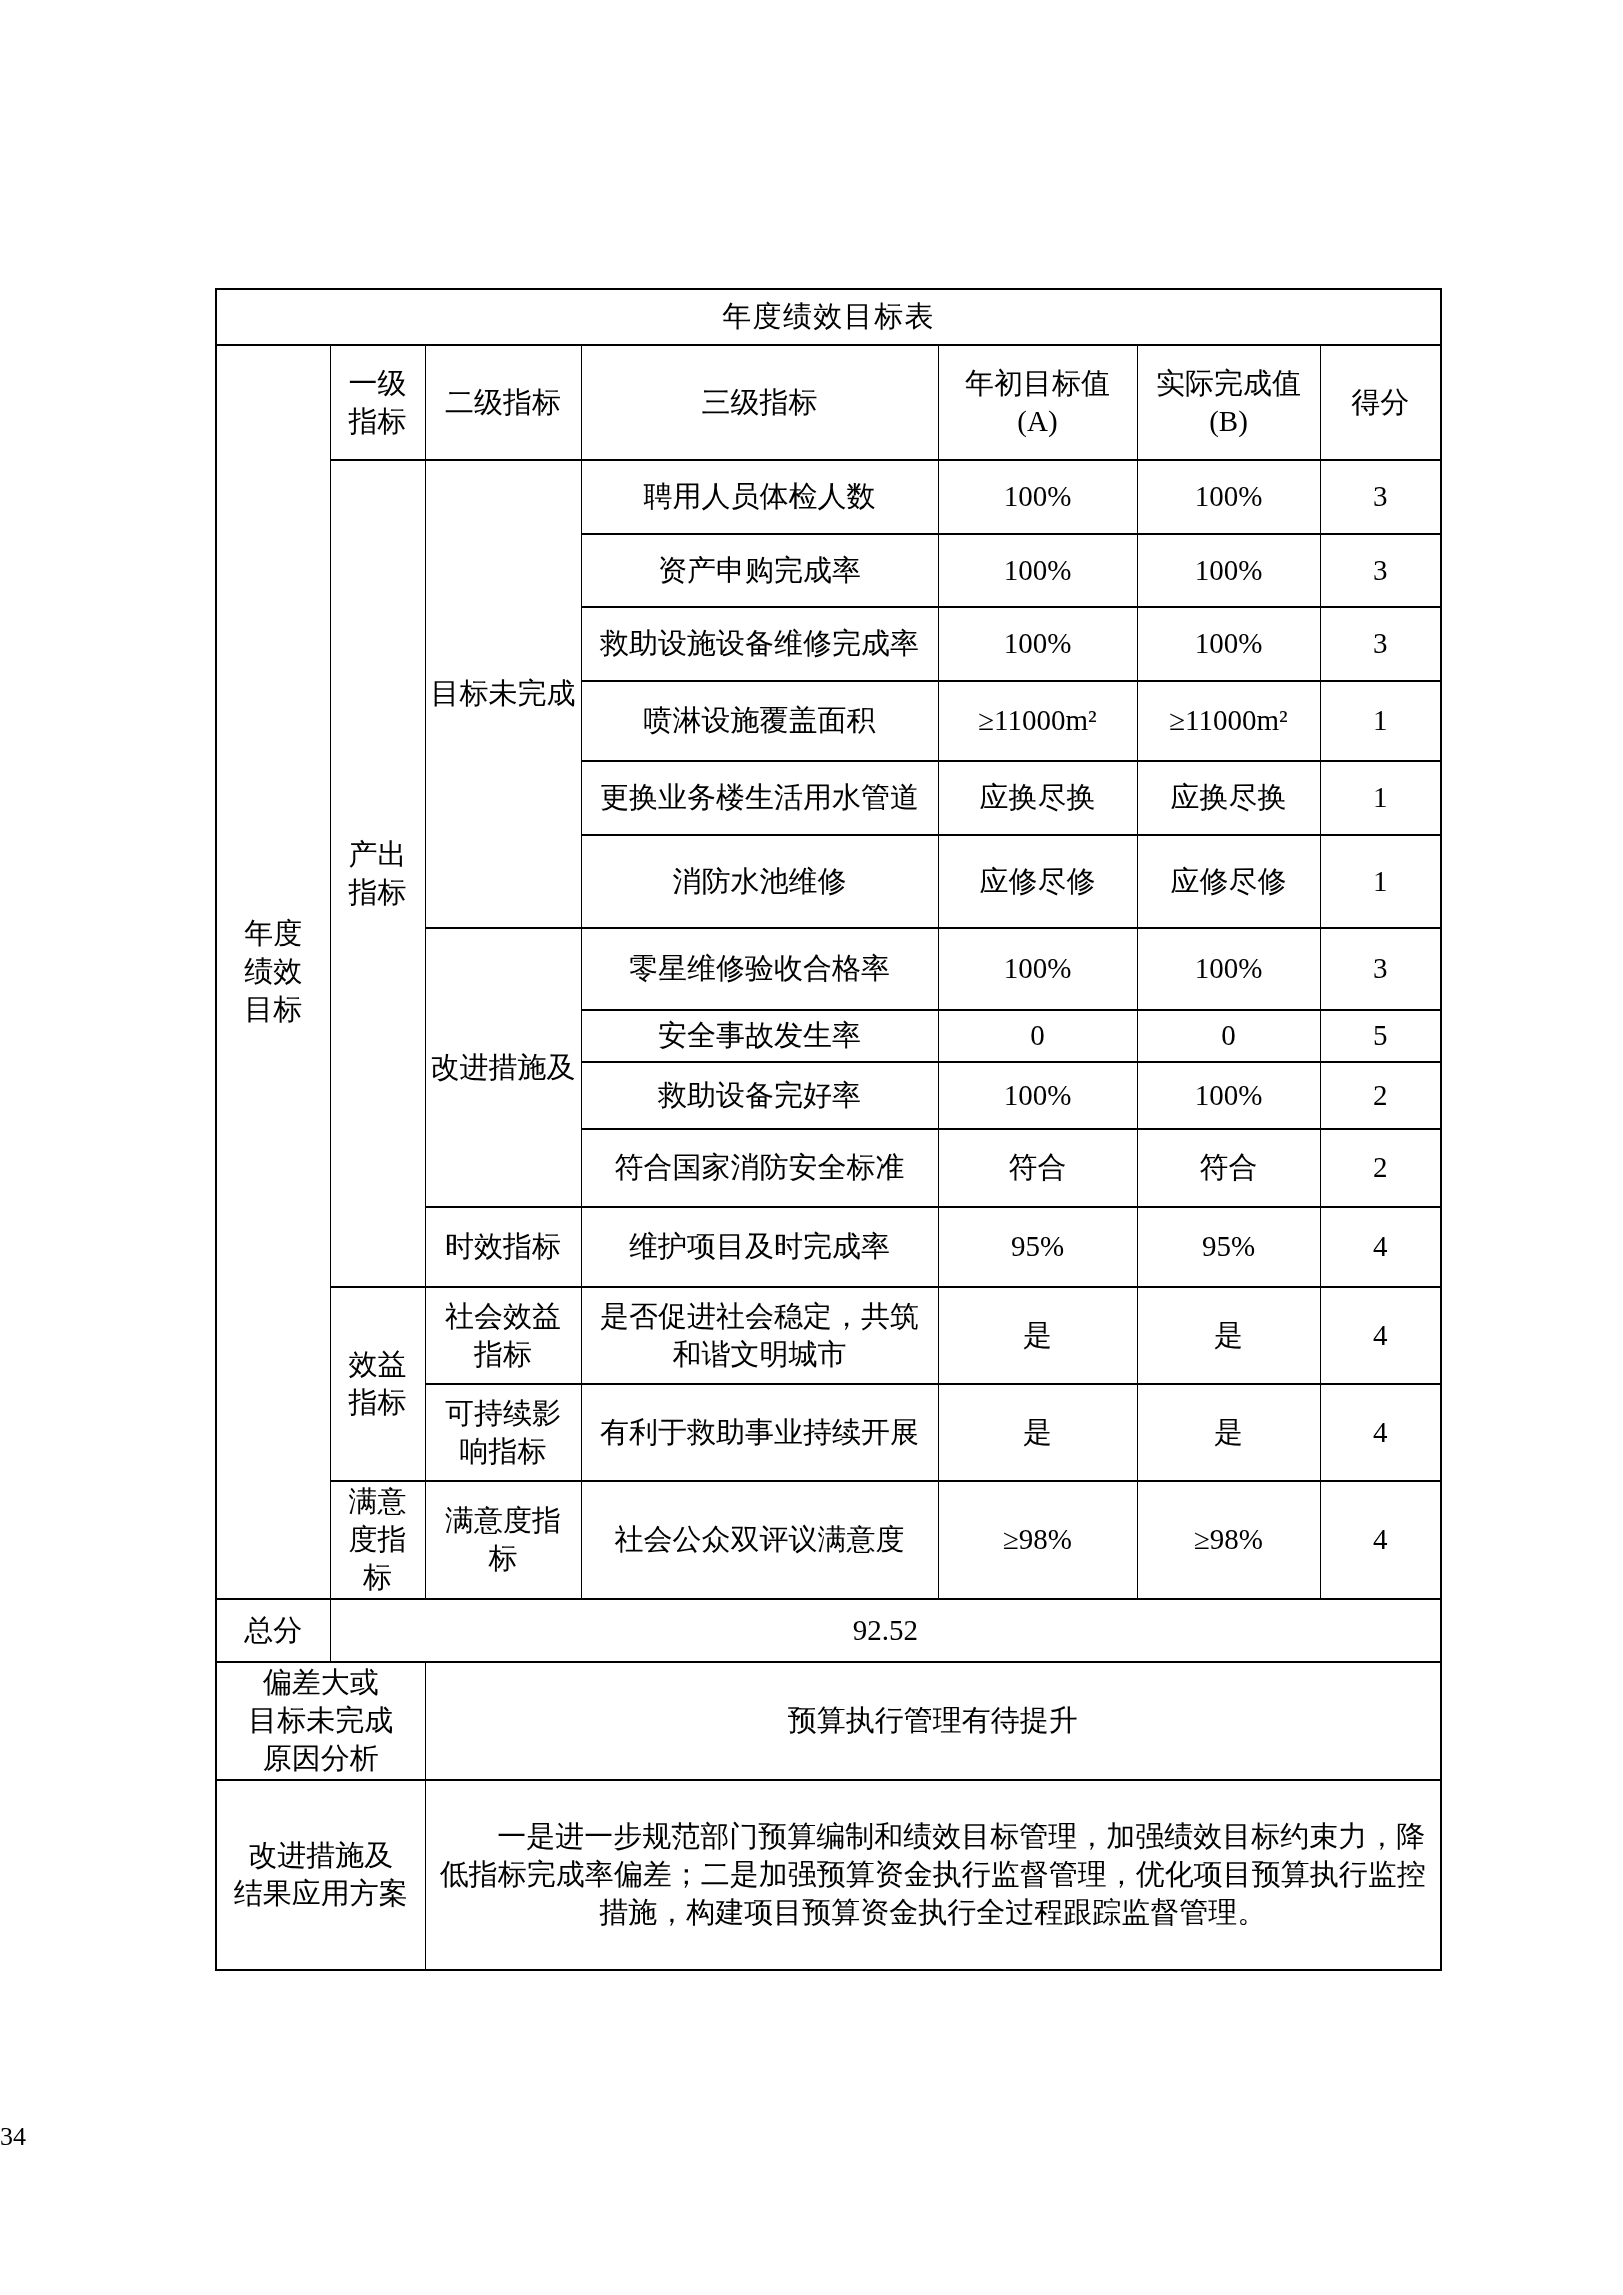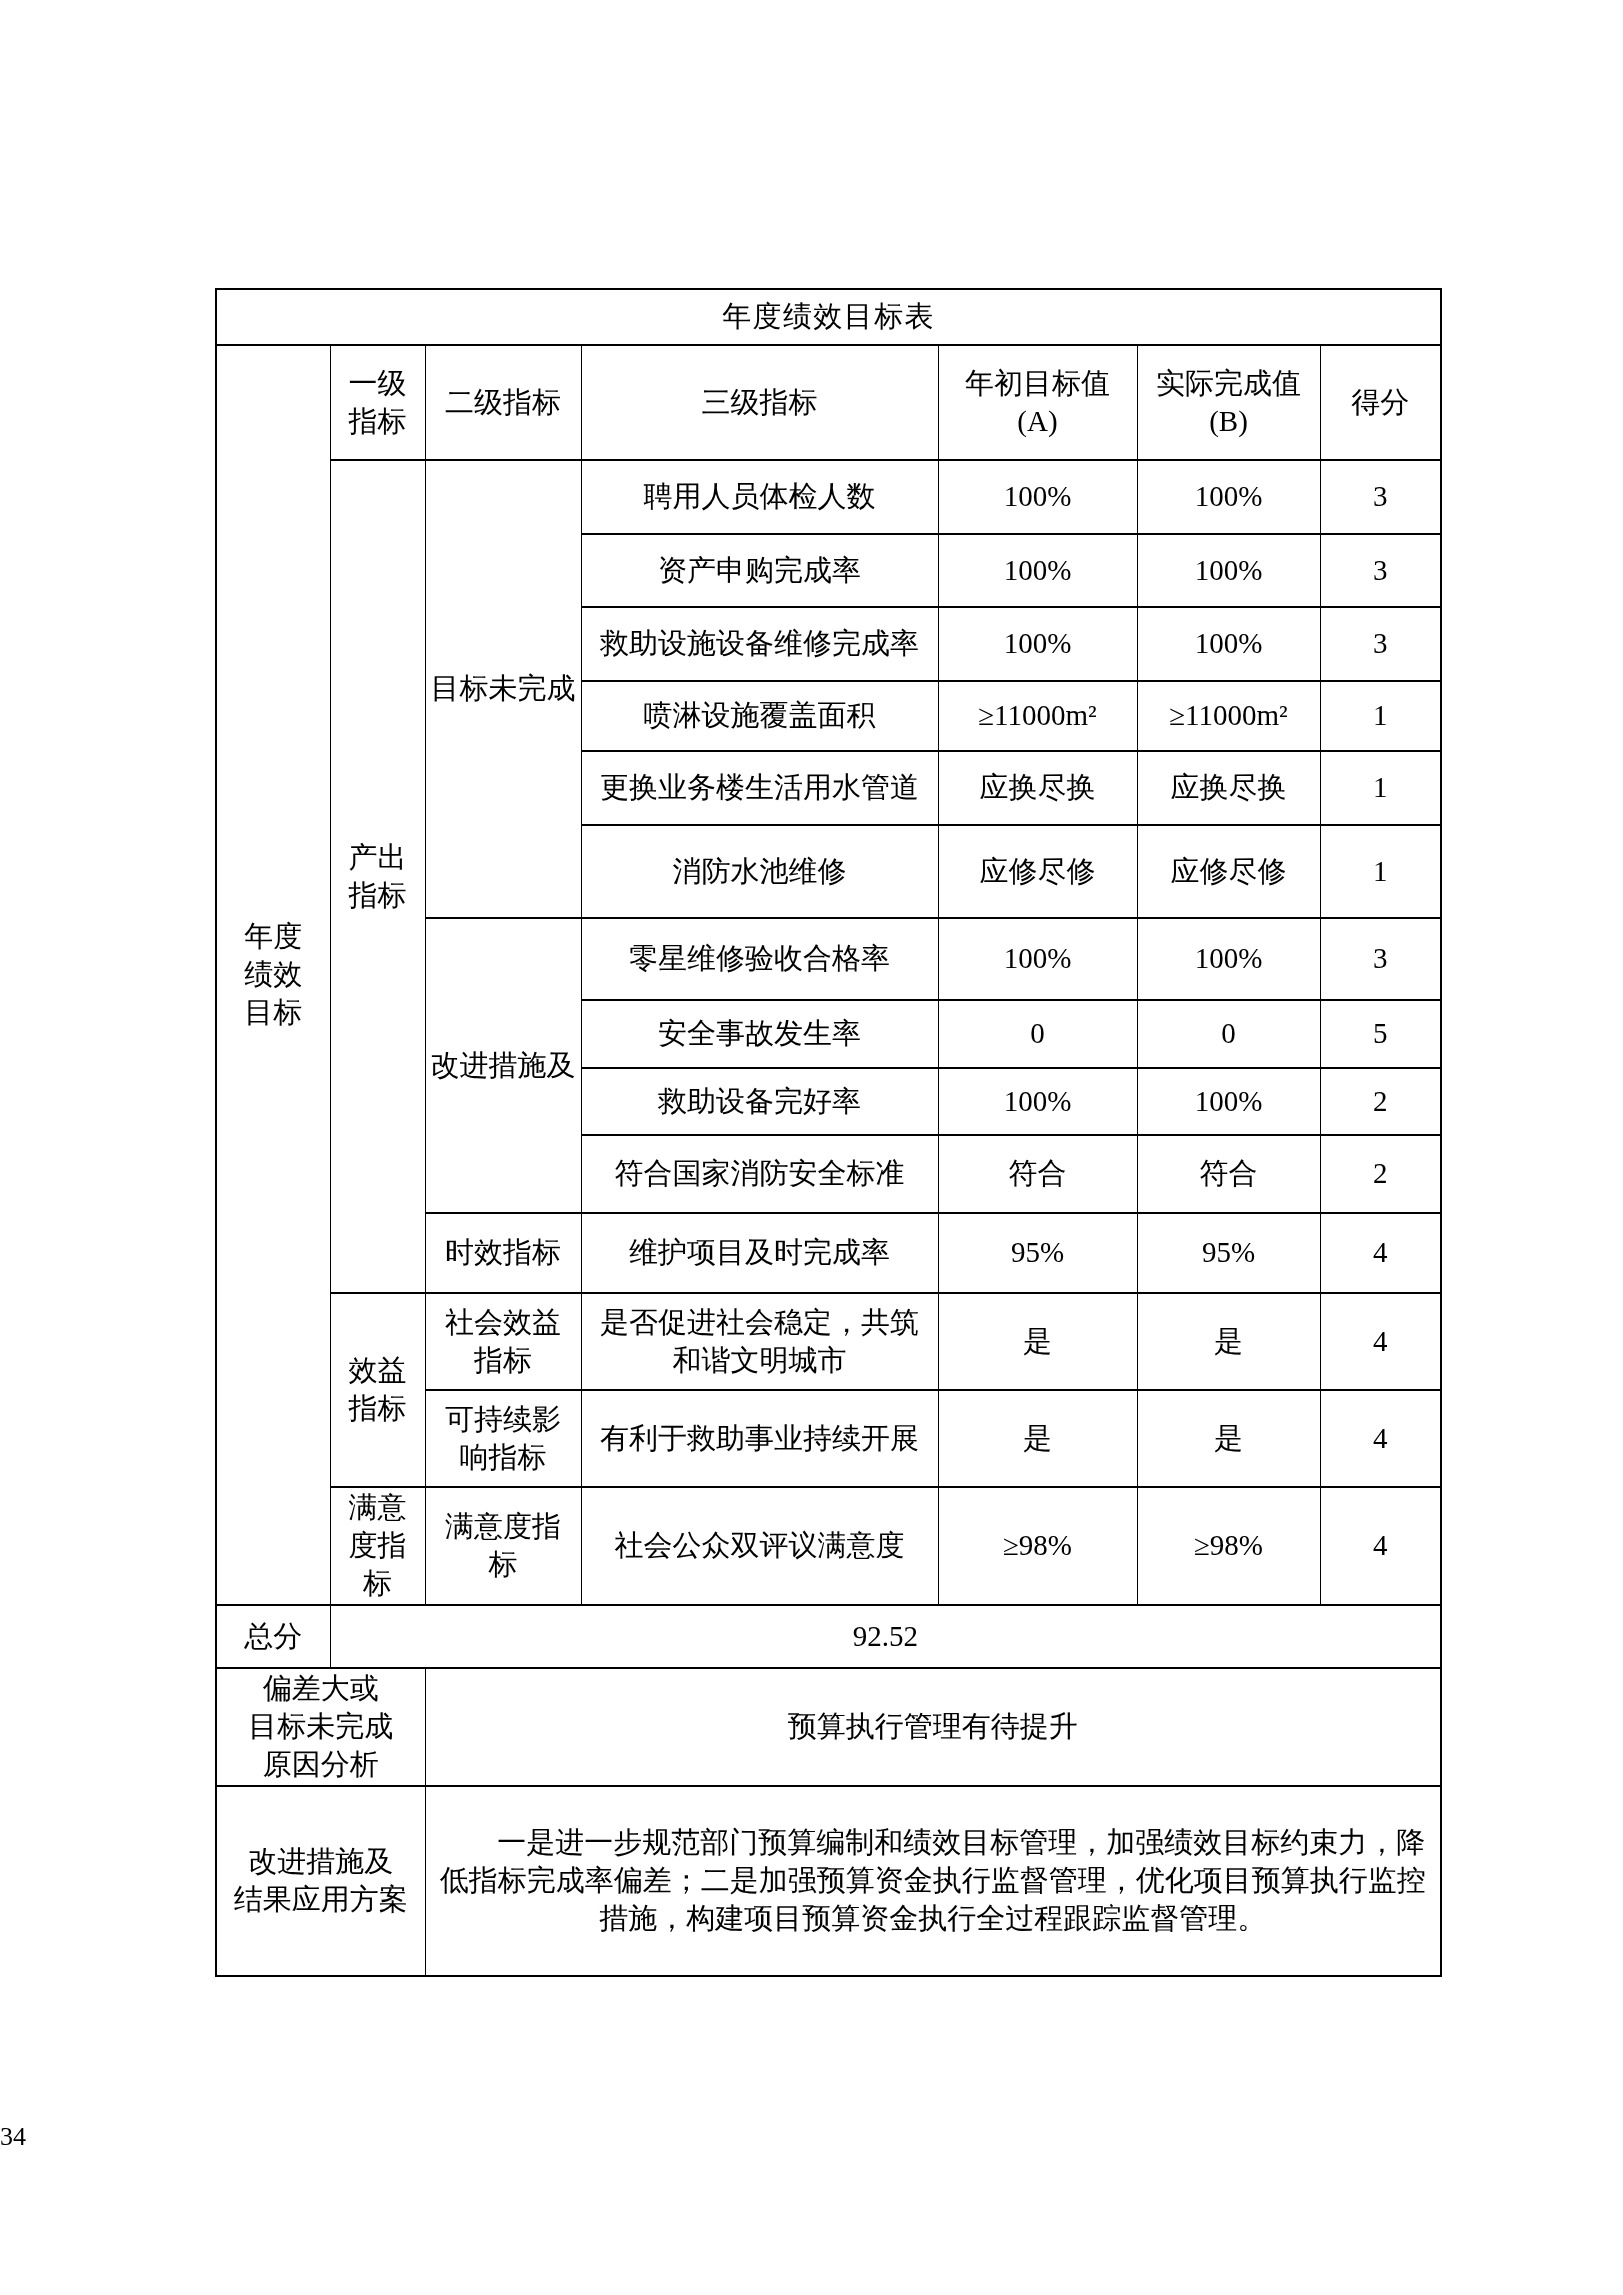--- a/index.html
+++ b/index.html
@@ -112,21 +112,21 @@
       <td>3</td>
     </tr>
 
     <tr style="height:74px">
       <td>救助设施设备维修完成率</td>
       <td>100%</td>
       <td>100%</td>
       <td>3</td>
     </tr>
 
-    <tr style="height:70px">
+    <tr style="height:80px">
       <td>喷淋设施覆盖面积</td>
       <td>≥11000m²</td>
       <td>≥11000m²</td>
       <td>1</td>
     </tr>
 
     <tr style="height:74px">
       <td>更换业务楼生活用水管道</td>
       <td>应换尽换</td>
       <td>应换尽换</td>
@@ -141,21 +141,21 @@
     </tr>
 
     <tr style="height:82px">
       <td rowspan="4">改进措施及</td>
       <td>零星维修验收合格率</td>
       <td>100%</td>
       <td>100%</td>
       <td>3</td>
     </tr>
 
-    <tr style="height:68px">
+    <tr style="height:52px">
       <td>安全事故发生率</td>
       <td>0</td>
       <td>0</td>
       <td>5</td>
     </tr>
 
     <tr style="height:67px">
       <td>救助设备完好率</td>
       <td>100%</td>
       <td>100%</td>

